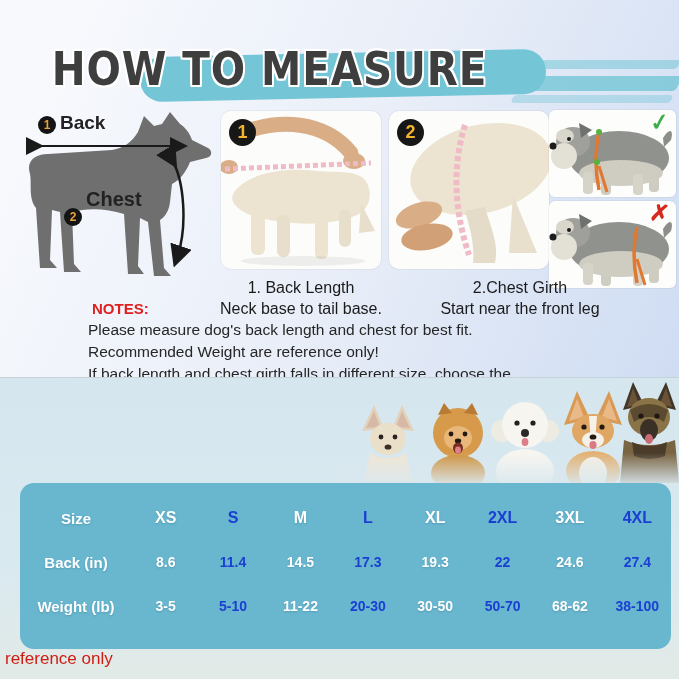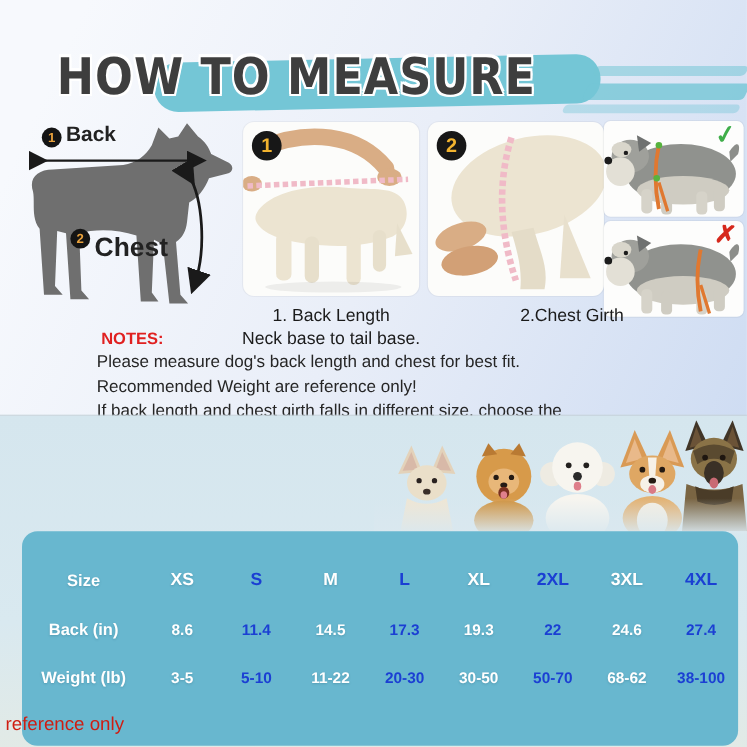--- a/index.html
+++ b/index.html
@@ -19,21 +19,21 @@
          color:#3e3e3e;transform:scaleX(.88);
          text-shadow:-2px -2px 0 #fff,2px -2px 0 #fff,-2px 2px 0 #fff,2px 2px 0 #fff,
                      0 -2px 0 #fff,0 2px 0 #fff,-2px 0 0 #fff,2px 0 0 #fff;}
   .silhouette{position:absolute;left:8px;top:110px;width:210px;height:178px;}
   .badge{position:absolute;width:18px;height:18px;border-radius:50%;background:#141414;
          color:var(--badge-orange,#e8a13c);font-size:12px;font-weight:bold;
          display:flex;align-items:center;justify-content:center;}
   .b-back{left:38px;top:116px;} .b-chest{left:64px;top:208px;}
   .diagram-label{position:absolute;font-weight:bold;color:#222;text-align:center;}
   .l-back{left:60px;top:112px;font-size:19px;}
-  .l-chest{left:86px;top:212px;font-size:24px;}
+  .l-chest{left:86px;top:188px;font-size:20px;}
   .photo-card{position:absolute;width:160px;height:158px;background:#fcfcfa;border-radius:10px;
               box-shadow:0 0 0 1px rgba(0,0,0,.04);overflow:hidden;}
   .p1{left:221px;top:111px;} .p2{left:389px;top:111px;}
   .photo-badge{position:absolute;left:8px;top:8px;width:27px;height:27px;border-radius:50%;
                background:#171717;color:#f2b32e;font-weight:bold;font-size:18px;
                display:flex;align-items:center;justify-content:center;}
   .example-card{position:absolute;width:127px;height:87px;background:#fdfdfc;border-radius:6px;
                 box-shadow:0 0 0 1px rgba(0,0,0,.04);overflow:hidden;}
   .good{left:549px;top:110px;} .bad{left:549px;top:201px;}
   .mark{position:absolute;top:1px;right:7px;font-size:23px;font-weight:bold;line-height:1;}
@@ -44,22 +44,22 @@
   .notes-heading{position:absolute;left:92px;top:300px;font-size:15px;font-weight:bold;
                  color:var(--note-red,#e02020);}
   .notes{position:absolute;left:88px;top:319px;font-size:15.5px;color:#262626;line-height:22px;}
   .notes .hl{color:var(--note-red,#e02020);}
   
   .lower{position:absolute;left:0;top:377px;width:679px;height:302px;border-top:1px solid #c6d3da;
          background:linear-gradient(180deg,#d5e6ee 0%,#d9e9f0 62%,#e2eae6 100%);}
   .breed{position:absolute;}
   .breed-fade{position:absolute;left:340px;top:75px;width:339px;height:32px;
               background:linear-gradient(180deg,rgba(215,230,238,0),rgba(218,232,239,.95));}
-  .size-table{position:absolute;left:20px;top:105px;width:651px;height:195px;
-              background:var(--table-bg,#68b7cf);border-radius:14px;padding-top:23px;box-sizing:border-box;}
+  .size-table{position:absolute;left:20px;top:105px;width:651px;height:166px;
+              background:var(--table-bg,#68b7cf);border-radius:14px;padding-top:13px;box-sizing:border-box;}
   .t-row{display:grid;grid-template-columns:112px repeat(8,1fr);height:44px;align-items:center;text-align:center;}
   .t-cell{font-weight:bold;font-size:14px;color:#fff;text-shadow:0 1px 2px rgba(30,80,100,.25);}
   .t-cell.head{font-size:16px;}
   .t-cell.lab{font-size:15px;}
   .t-cell.blue{color:var(--value-blue,#1b3fd3);text-shadow:none;}
   .t-row.tight .t-cell{font-size:13px;letter-spacing:-.2px;}
   .t-row.tight .t-cell.lab{font-size:15px;letter-spacing:0;}
   .footer-note{position:absolute;left:5px;top:271px;font-size:17px;color:#cf1d12;}
 </style>
 </head>
@@ -166,20 +166,21 @@
       </svg>
       <span class="mark bad-mark">✗</span>
     </div>
 
     <div class="caption c1">
       <div>1. Back Length</div>
       <div>Neck base to tail base.</div>
     </div>
     <div class="caption c2">
       <div>2.Chest Girth</div>
+      <div>Start near the front leg</div>
     </div>
 
     <div class="notes-heading">NOTES:</div>
     <div class="notes">
       <div>Please measure dog's back length and chest for best fit.</div>
       <div>Recommended Weight are reference only!</div>
       <div><span>If back length and chest girth falls in different size, choose the </span><span class="hl">larger one.</span></div>
     </div>
   </div>
 

